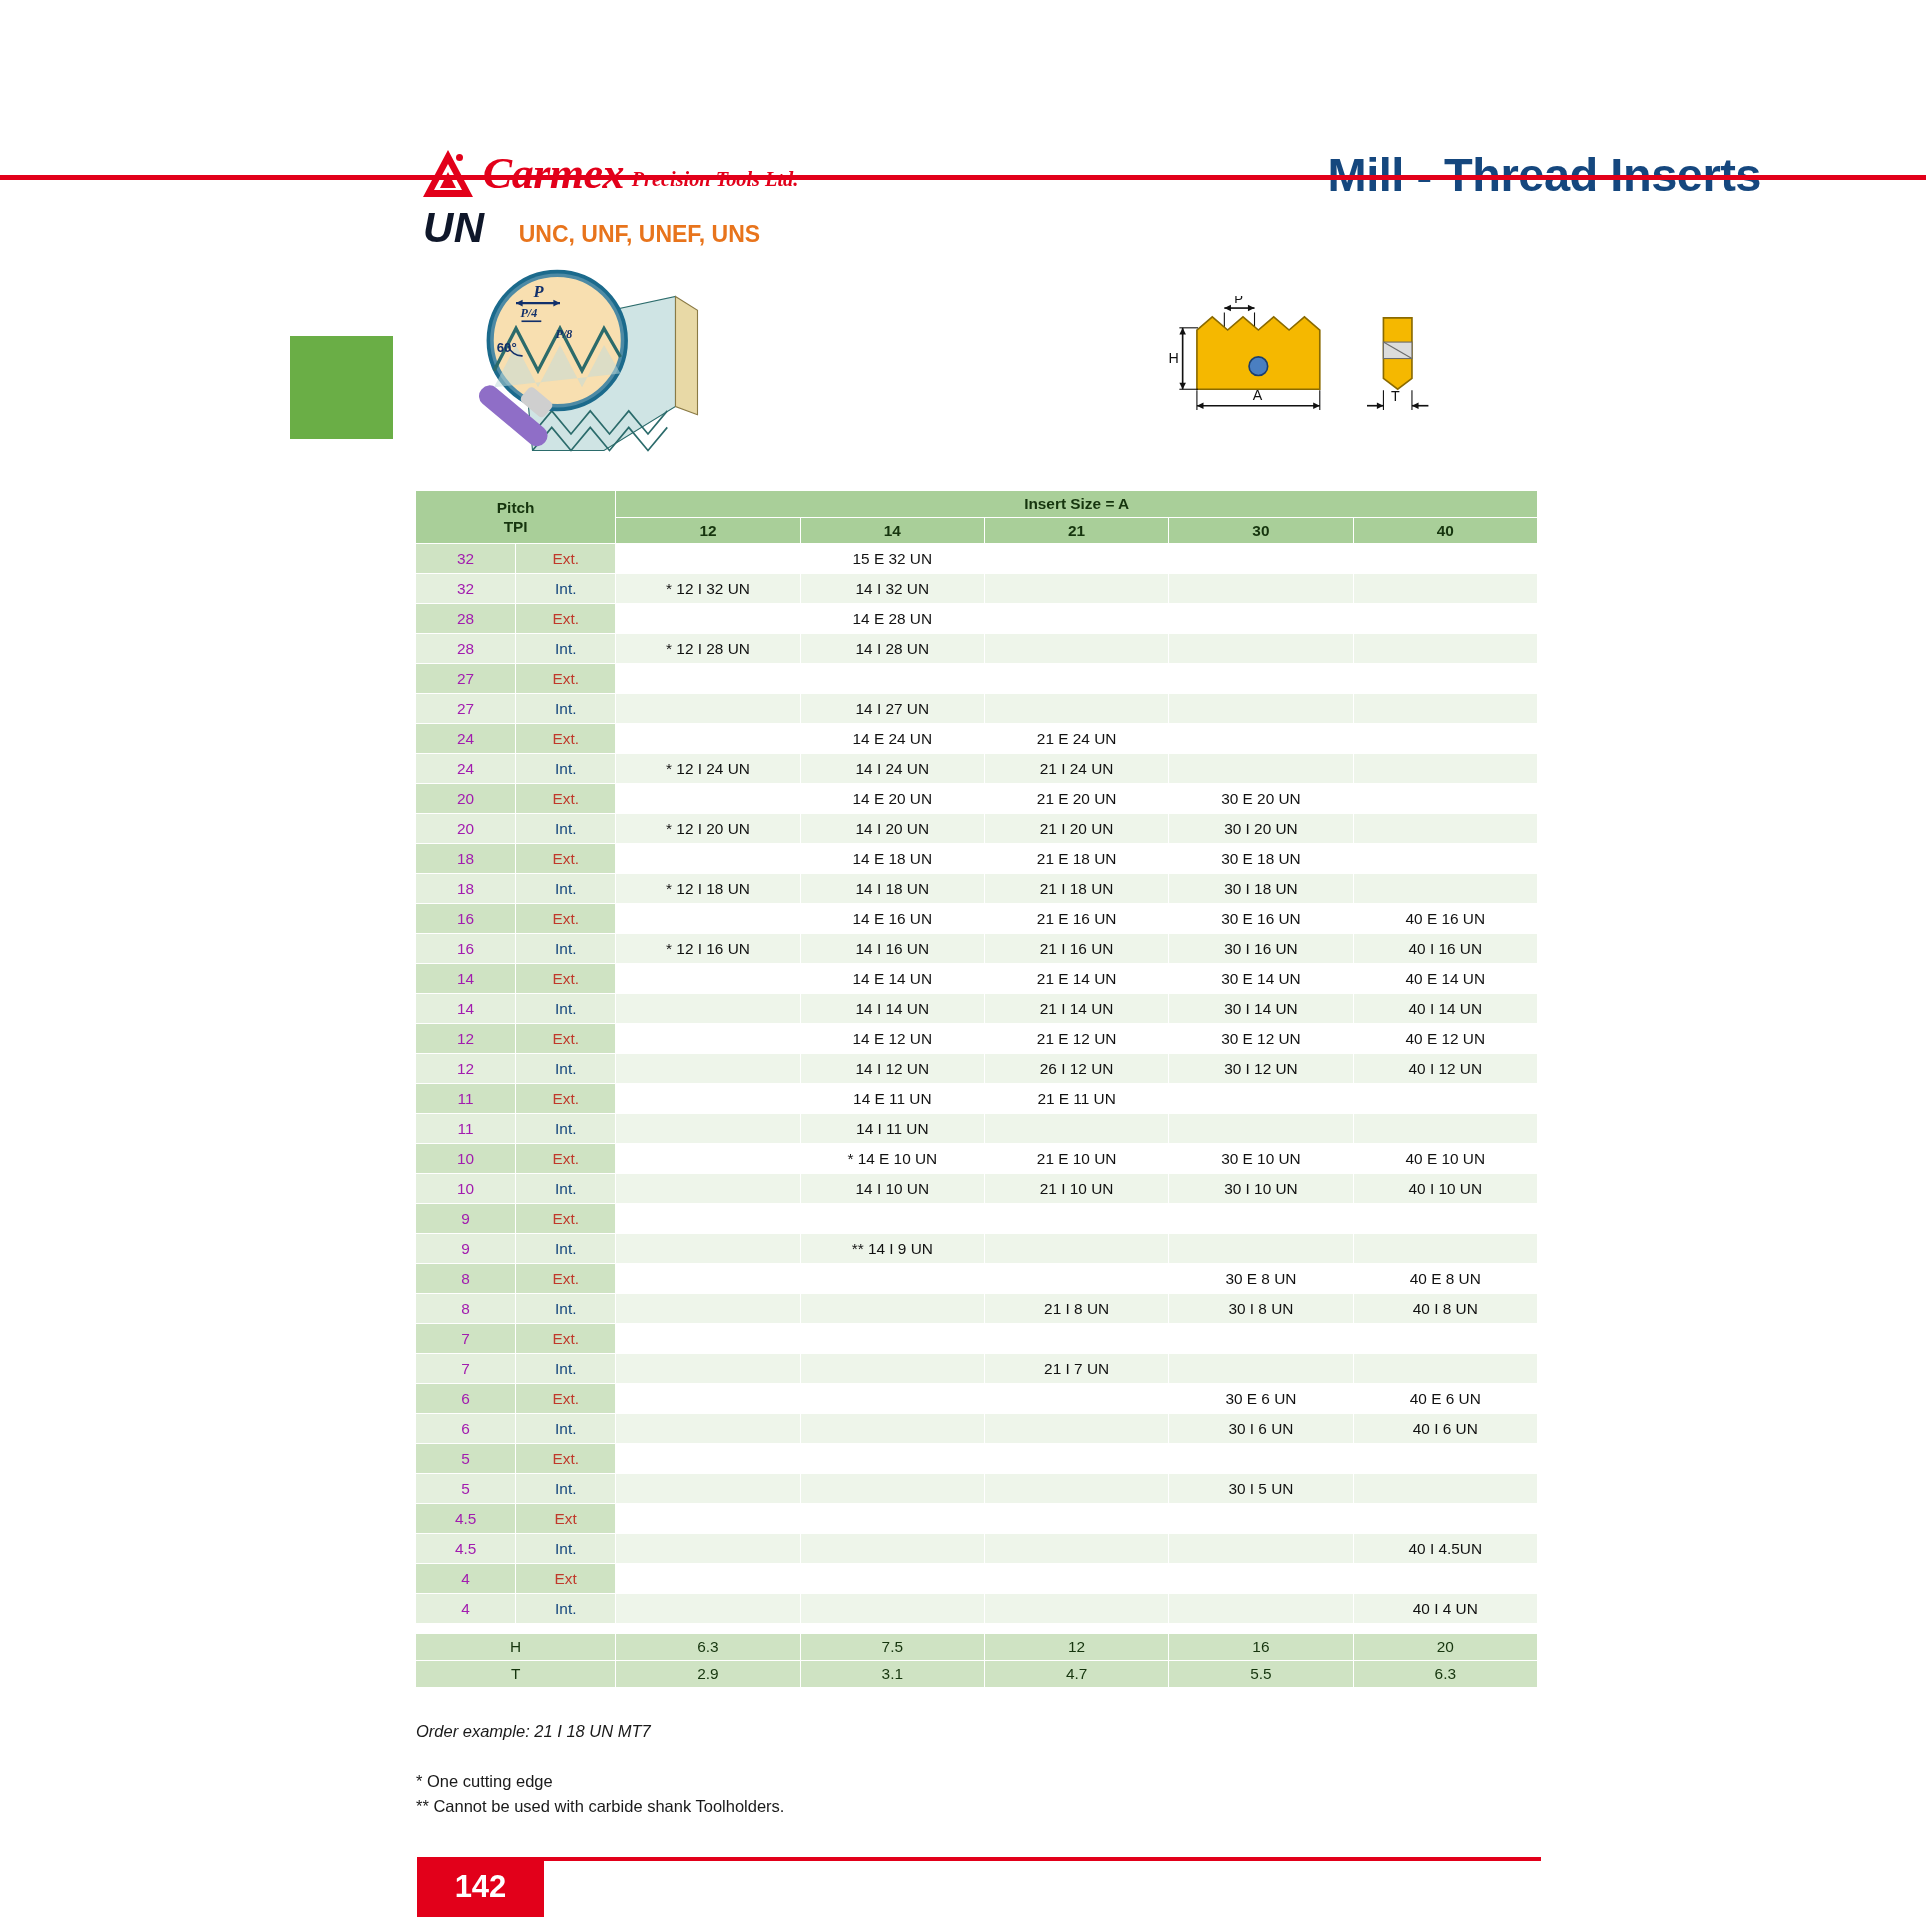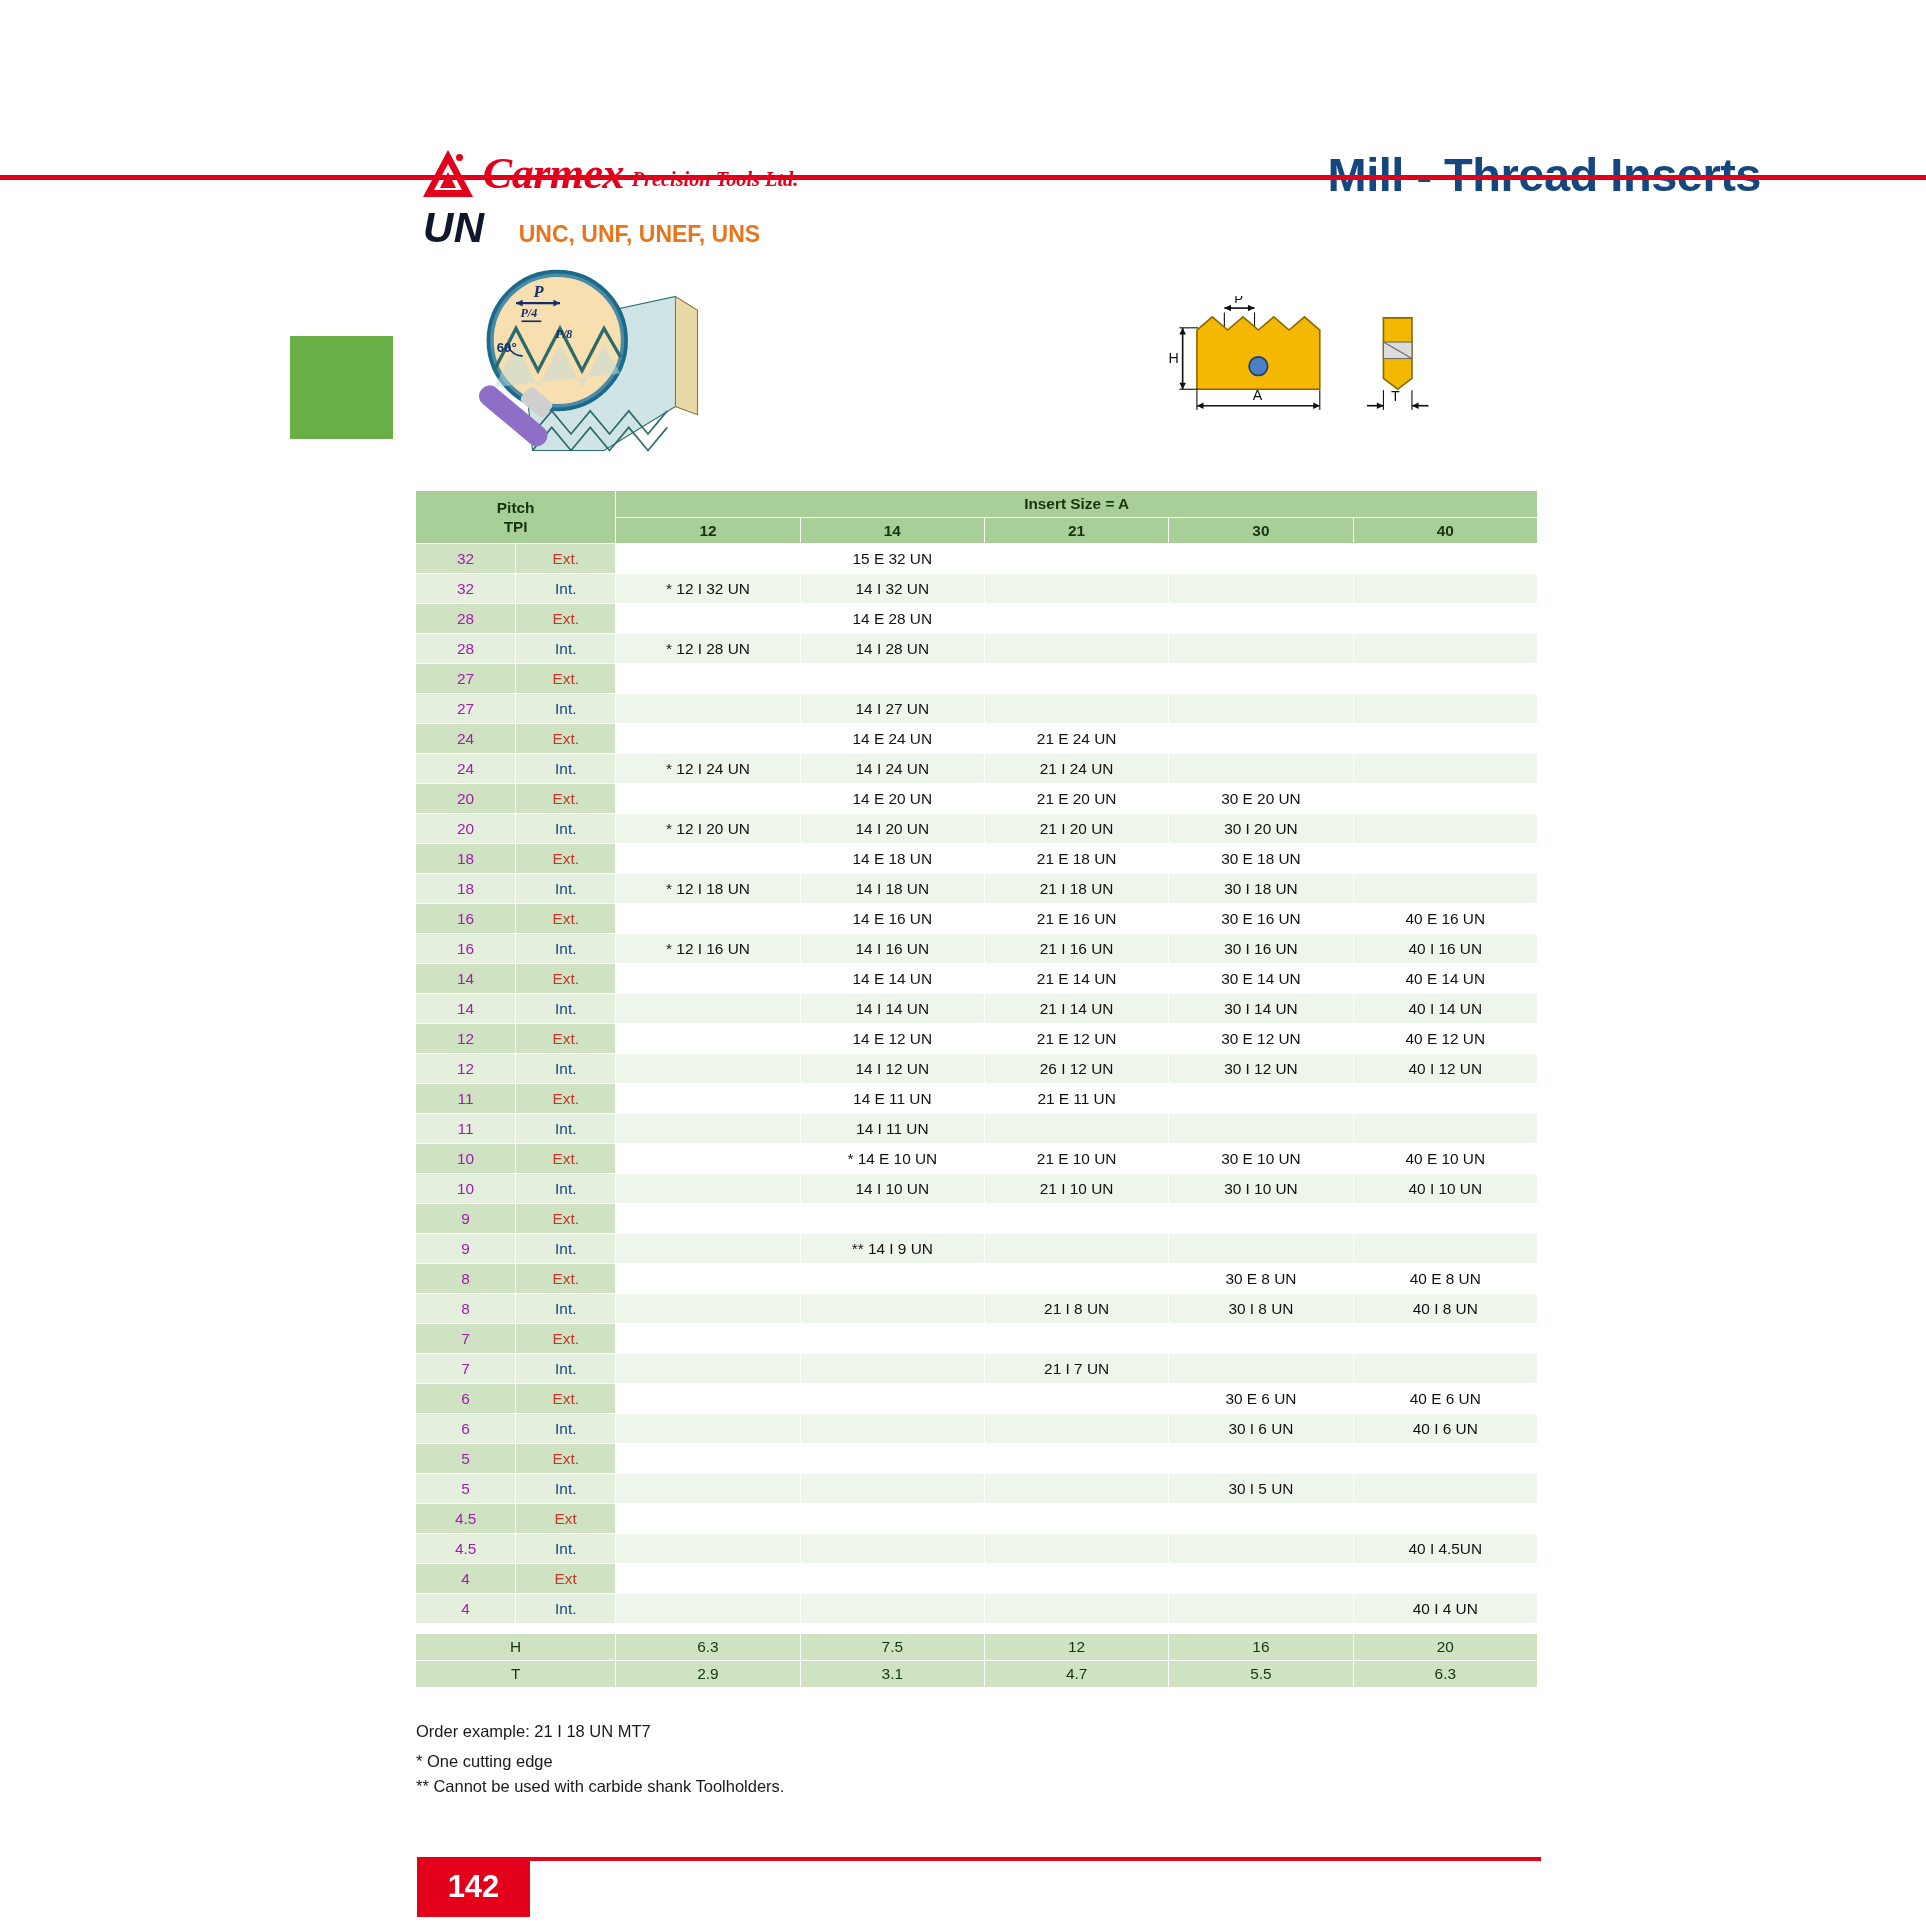--- a/index.html
+++ b/index.html
@@ -234,34 +234,34 @@
   .ht-spacer td { height: 8.8px; background: #ffffff; border: none; }
 
   
   .notes {
     position: absolute;
     left: 416px; top: 1719px;
     font-size: 16.5px;
     color: #1a1a1a;
     line-height: 1.55;
   }
-  .notes .n1 { margin-bottom: 4px; }
+  .notes .n1 { margin-bottom: 24px; font-style: italic; }
 
   
   .footer-rule {
     position: absolute;
     left: 417px; top: 1857px;
     width: 1124px;
     height: 4.4px;
     background: #e2001a;
   }
   .page-num {
     position: absolute;
     left: 417px; top: 1857px;
-    width: 113px; height: 60px;
+    width: 127px; height: 60px;
     background: #e2001a;
     color: #ffffff;
     font-size: 31px;
     font-weight: bold;
     display: flex;
     align-items: center;
     justify-content: center;
   }
 </style>
 </head>

